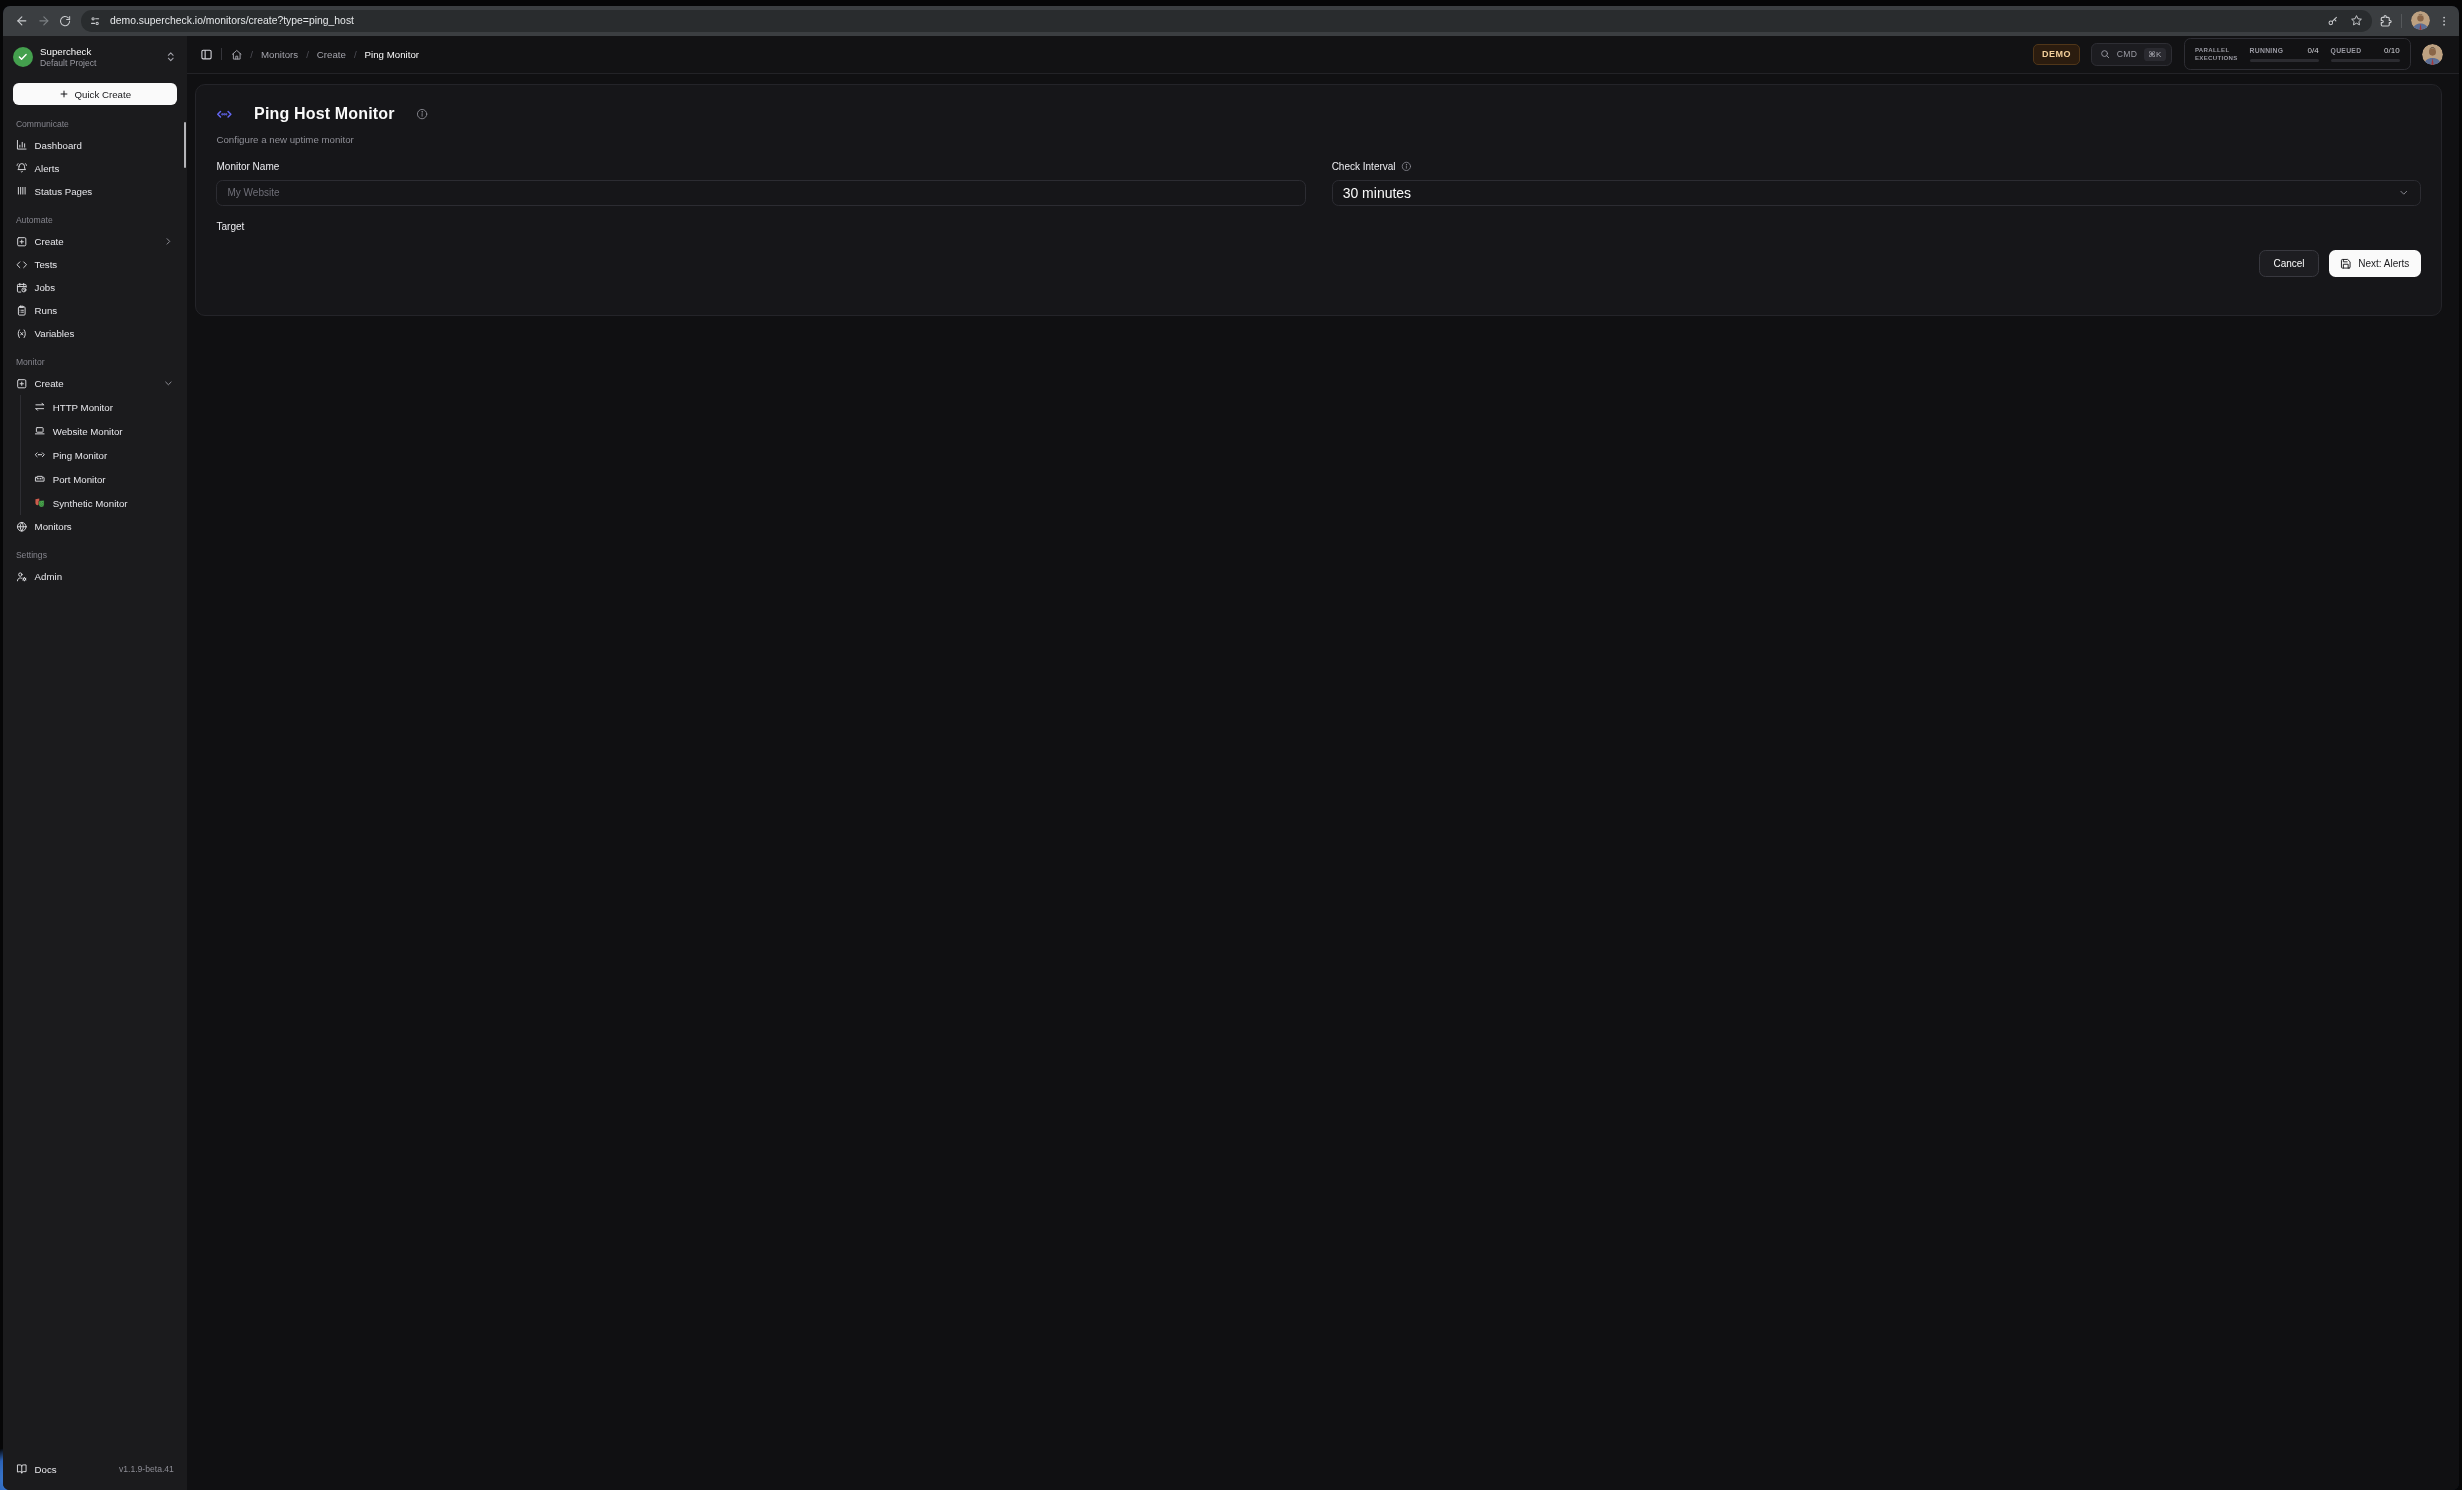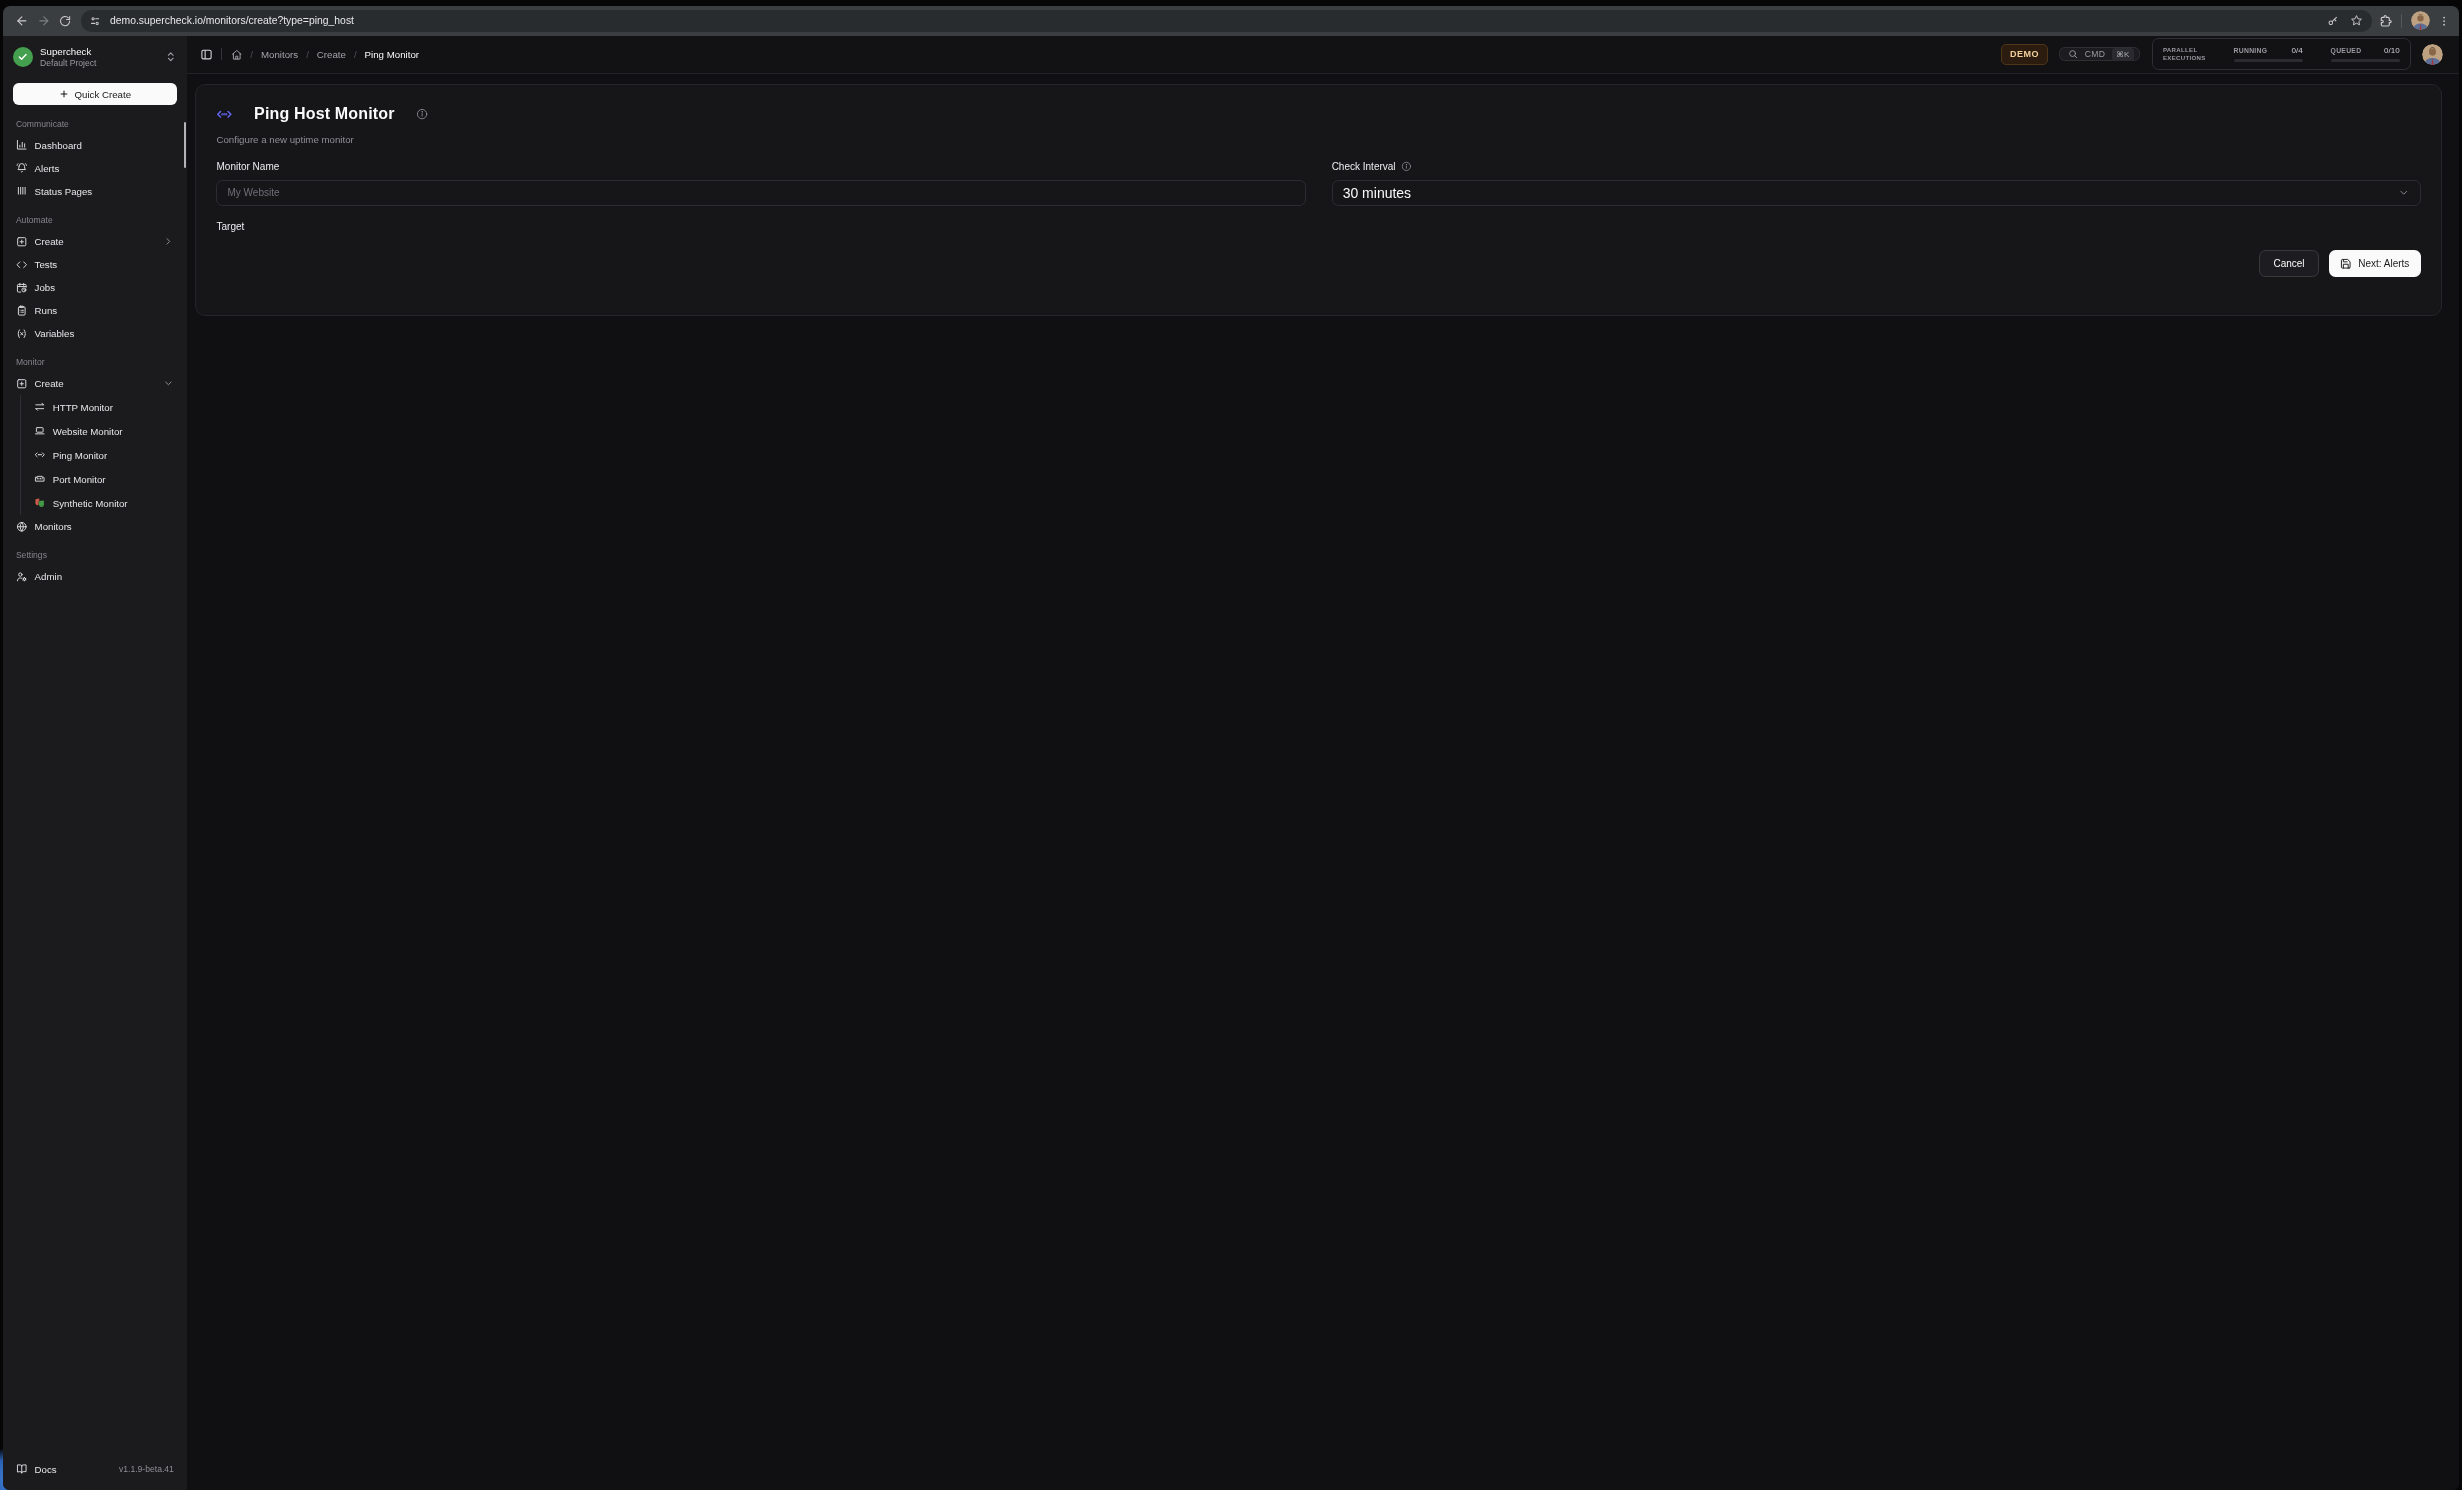--- a/index.html
+++ b/index.html
@@ -65,28 +65,28 @@
   .app-header { height:38px; flex:none; border-bottom:0.7px solid #232327; display:flex;
     align-items:center; padding:0 16px 0 13px; gap:8.6px; background:#121214; }
   .hdr-div { width:0.7px; height:12.2px; background:#35353b; }
   .crumbs { display:flex; align-items:center; gap:8px; font-size:9.7px; color:#a3a3ab; }
   .crumb-sep { color:#505058; }
   .crumb-current { color:#fafafa; }
   .hdr-right { margin-left:auto; display:flex; align-items:center; gap:11.5px; }
   .demo-badge { height:21.6px; padding:0 8px; border-radius:5px; background:#2b1c0f;
     border:0.7px solid #503619; color:#f2cf9b; font-size:9px; font-weight:600;
     letter-spacing:.05em; display:flex; align-items:center; }
-  .cmdk { height:14px; border:0.7px solid #2e2e34; background:#1c1c20; border-radius:5.8px;
+  .cmdk { height:23px; border:0.7px solid #2e2e34; background:#1c1c20; border-radius:5.8px;
     display:flex; align-items:center; gap:6.5px; padding:0 5.8px 0 8px; color:#9a9aa3;
     cursor:pointer; }
   .cmdk-label { font-size:8.6px; letter-spacing:.03em; }
   .cmdk-kbd { background:#2a2a30; border-radius:3.6px; padding:2.2px 4.3px; font-size:8px;
     color:#aaaab2; }
   .exec-panel { height:32px; border:0.7px solid #2e2e34; border-radius:6.5px; display:flex;
-    align-items:center; gap:28px; padding:0 10px; }
+    align-items:center; gap:12px; padding:0 10px; }
   .exec-title { font-size:6.1px; font-weight:700; color:#9a9aa3; letter-spacing:.05em;
     line-height:1.4; }
   .exec-col { width:69px; }
   .exec-row { display:flex; justify-content:space-between; align-items:baseline; }
   .exec-lab { font-size:6.8px; font-weight:600; color:#9a9aa3; letter-spacing:.04em; }
   .exec-val { font-size:8px; color:#d2d2d8; }
   .exec-bar { margin-top:3.6px; height:3.6px; border-radius:2.2px; background:#2b2b30; }
   .avatar-md { width:21px; height:21px; border-radius:50%; overflow:hidden; flex:none; }
 
   

